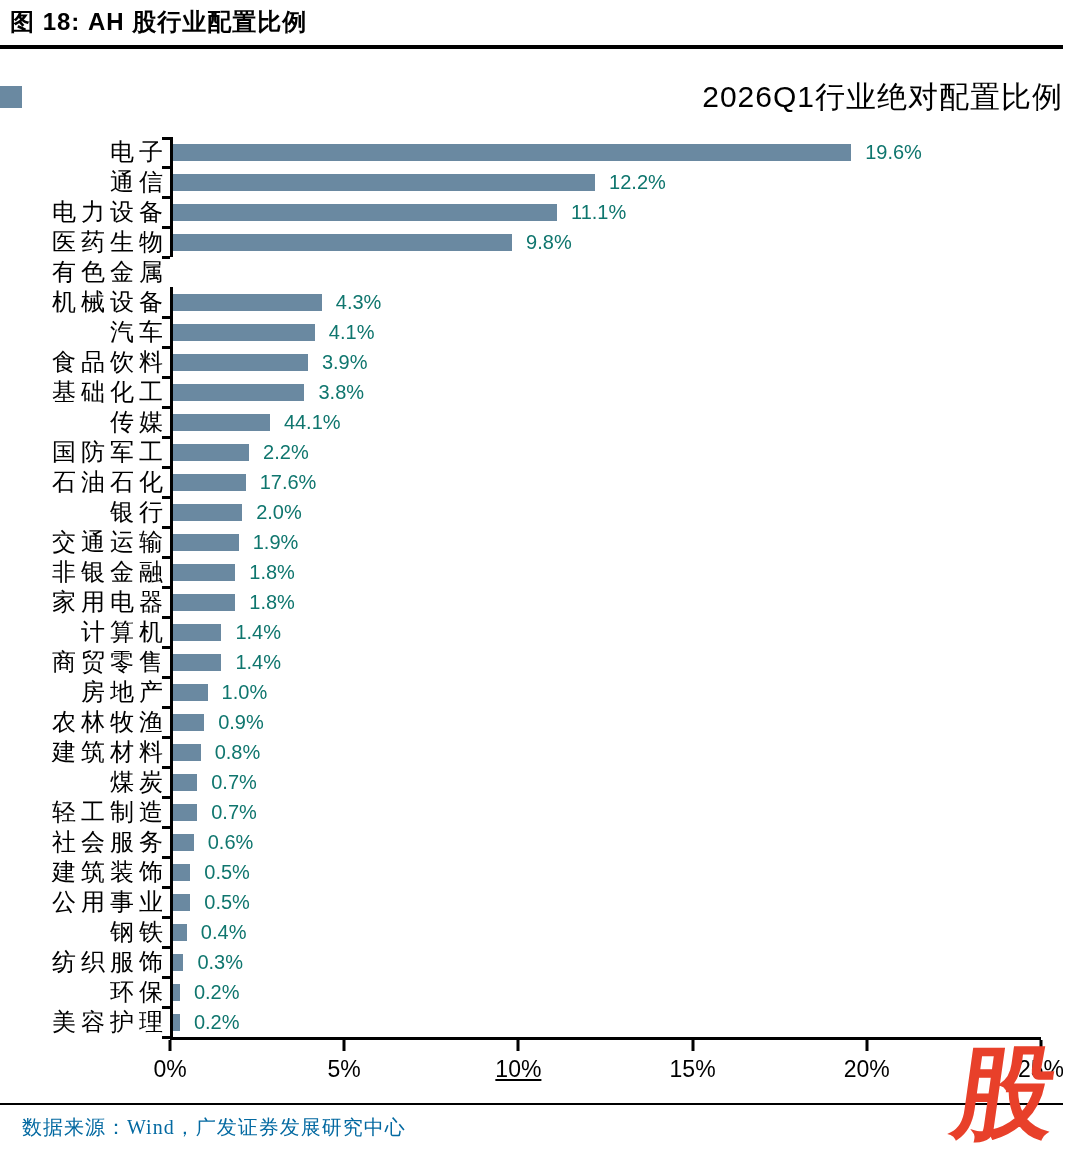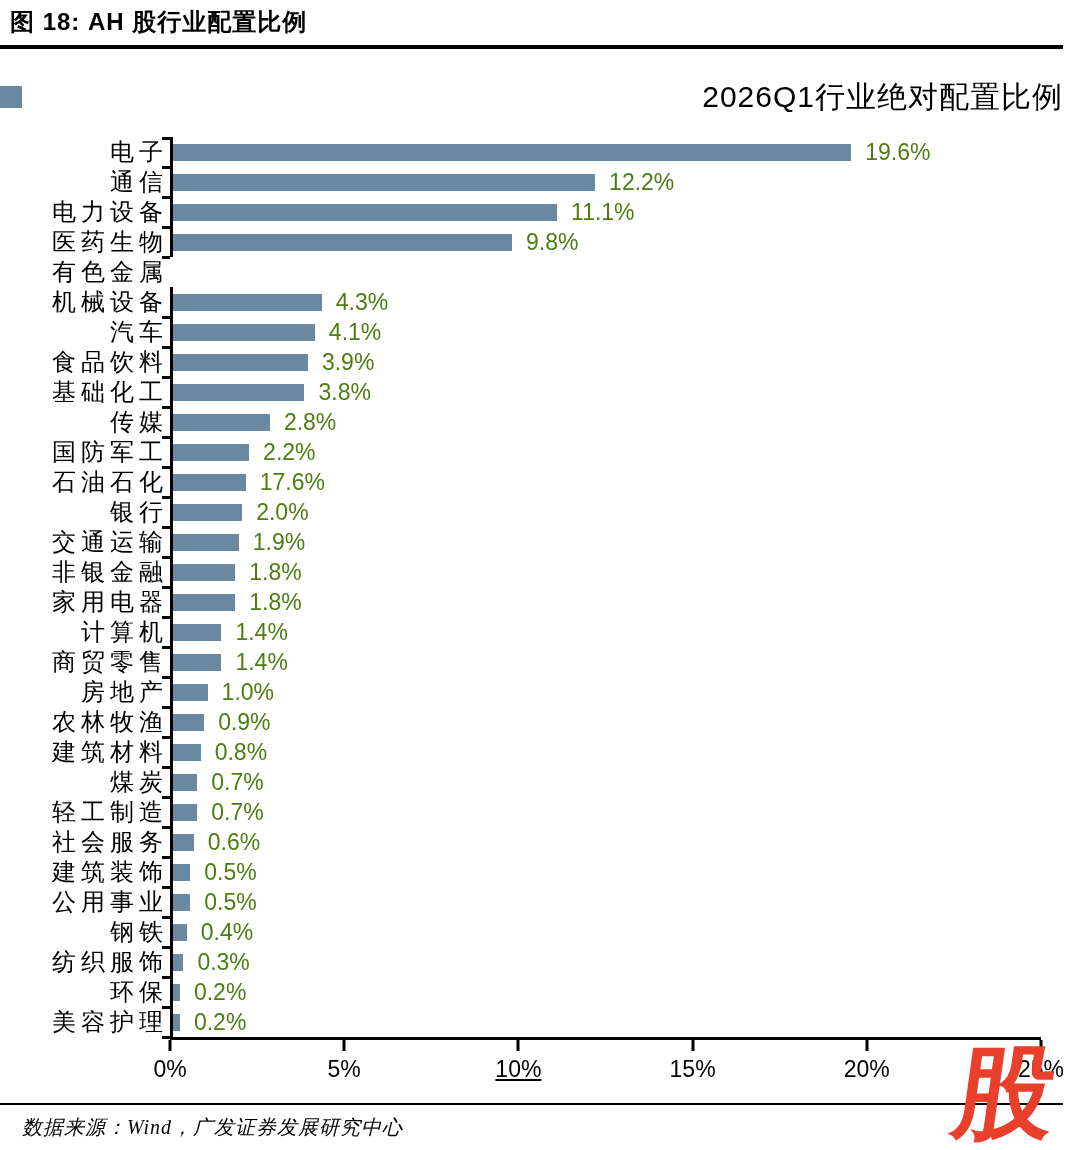--- a/index.html
+++ b/index.html
@@ -19,21 +19,21 @@
   
   .plot { margin-top:22px; margin-left:14px; }
   .row { display:flex; align-items:center; height:30px; }
   .cat { width:156px; text-align:right; font-size:24px; color:#000; letter-spacing:5px; padding-right:2px;
          white-space:nowrap; overflow:visible; font-family:"Liberation Serif", serif; }
   .track { position:relative; width:868px; height:30px; border-left:3px solid #000;
            display:flex; align-items:center; }
   .track::before { content:''; position:absolute; left:-11px; bottom:-2px; width:8px; height:3px; background:#000; }
   .row:first-child .track::after { content:''; position:absolute; left:-11px; top:0; width:8px; height:3px; background:#000; }
   .bar { height:17px; flex:0 0 auto; }
-  .val { margin-left:14px; font-size:23px; color:#4d7c0f; white-space:nowrap;text-align:right; }
+  .val { margin-left:14px; font-size:20px; color:#0f766e; white-space:nowrap;text-align:right; }
 
   
   .xaxis { position:relative; margin-left:170px; width:871px; border-top:3px solid #000; height:52px; }
   .xtick { position:absolute; top:0; width:3px; height:11px; background:#000; transform:translateX(-50%); }
   .xlab { position:absolute; top:16px; transform:translateX(-50%); font-size:23px; color:#000; white-space:nowrap; }
 
   
   .footer-rule { position:absolute; left:0; top:1103px; width:1080px; height:2px; background:#000; }
   .footer-source { position:absolute; left:22px; top:1114px; font-size:20px; letter-spacing:1px;
                    font-family:"Liberation Serif", serif; }
@@ -113,21 +113,21 @@
         <div class="cat">基础化工</div>
         <div class="track">
           <div class="bar" style="width: 15.2%; background: rgb(106, 137, 161);"></div>
           <div class="val">3.8%</div>
         </div>
       </div>
       <div class="row">
         <div class="cat">传媒</div>
         <div class="track">
           <div class="bar" style="width: 11.2%; background: rgb(106, 137, 161);"></div>
-          <div class="val">2.8%</div>
+          <div class="val">44.1%</div>
         </div>
       </div>
       <div class="row">
         <div class="cat">国防军工</div>
         <div class="track">
           <div class="bar" style="width: 8.8%; background: rgb(106, 137, 161);"></div>
           <div class="val">2.2%</div>
         </div>
       </div>
       <div class="row">
@@ -274,17 +274,17 @@
       <span class="xlab" style="left: 40%; text-decoration: underline;">10%</span>
       <div class="xtick" style="left: 60%;"></div>
       <span class="xlab" style="left: 60%;">15%</span>
       <div class="xtick" style="left: 80%;"></div>
       <span class="xlab" style="left: 80%;">20%</span>
       <div class="xtick" style="left: 100%;"></div>
       <span class="xlab" style="left: 100%;">25%</span>
     </div>
 
   <div class="footer-rule"></div>
-  <div class="footer-source" style="color: #000000; font-style: italic;">数据来源：Wind，广发证券发展研究中心</div>
+  <div class="footer-source" style="color: #0369a1;">数据来源：Wind，广发证券发展研究中心</div>
 
   <div class="brand-mark" style="color: rgb(232, 64, 42);">股</div>
 
 </div>
 
 </body></html>

